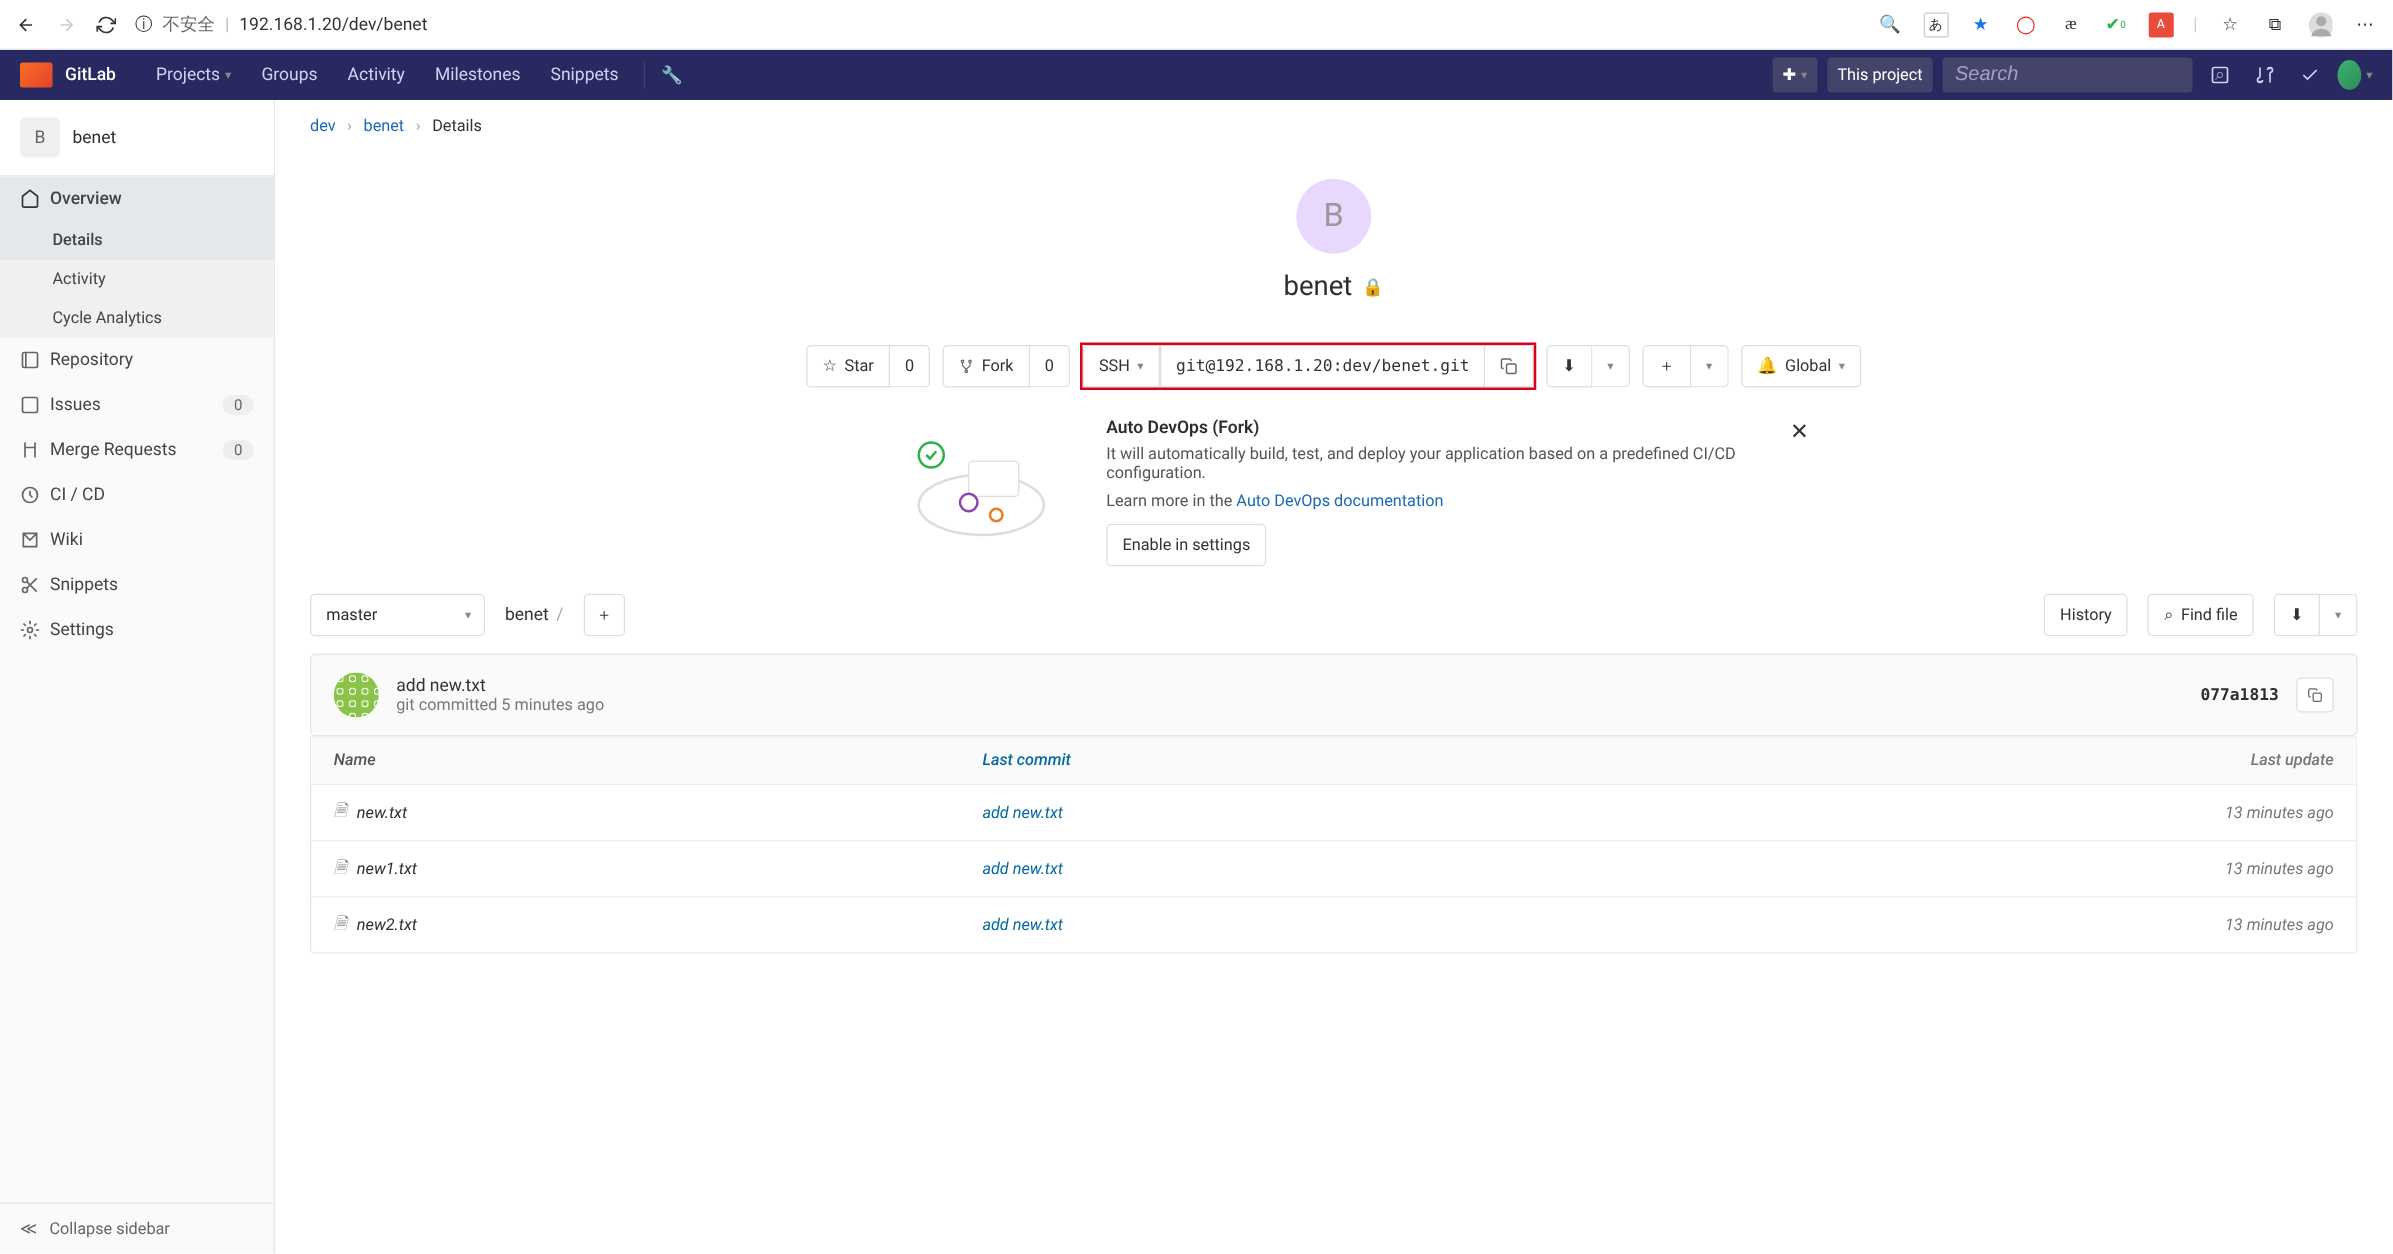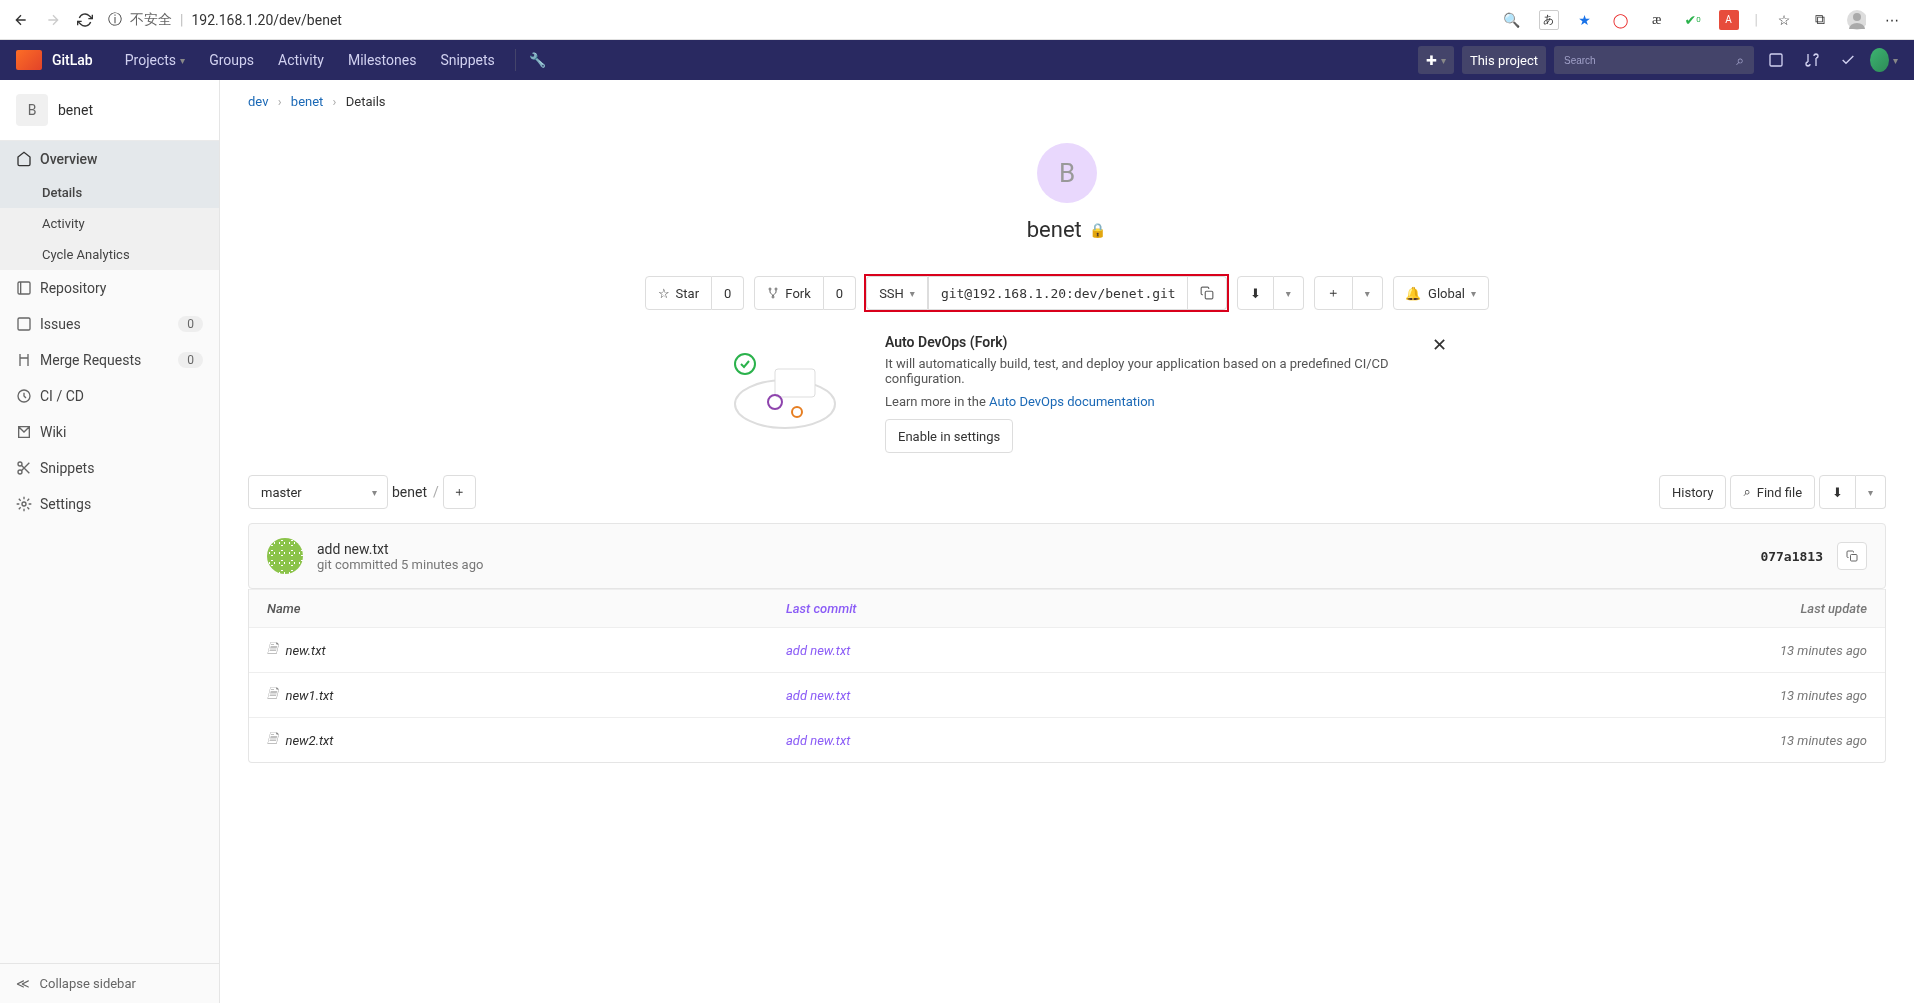--- a/index.html
+++ b/index.html
@@ -17,21 +17,21 @@
 
 
 .gitlab-header { height: 40px; background: #292961; display: flex; align-items: center; padding: 0 16px; color: #fff; font-size: 14px; }
 .gitlab-header .brand { display: flex; align-items: center; gap: 10px; margin-right: 20px; font-weight: 500; }
 .brand-logo { width: 26px; height: 20px; background: linear-gradient(135deg,#fc6d26,#e24329); border-radius: 2px; }
 .gitlab-header .nav-item { padding: 0 12px; height: 40px; display: flex; align-items: center; cursor: pointer; color: #d1d1f0; }
 .gitlab-header .divider { width: 1px; height: 22px; background: #44446a; margin: 0 8px; }
 .gitlab-header .right { margin-left: auto; display: flex; align-items: center; gap: 8px; }
 .header-btn { height: 28px; padding: 0 8px; background: #44446a; border-radius: 3px; display: flex; align-items: center; cursor: pointer; color: #fff; font-size: 13px; }
 .search-box { height: 28px; background: #44446a; border-radius: 3px; display: flex; align-items: center; padding: 0 10px; color: #a0a0c8; width: 200px; }
-.search-box input { background: none; border: none; outline: none; color: #fff; font-size: 10px; flex: 1; }
+.search-box input { background: none; border: none; outline: none; color: #fff; font-size: 16px; flex: 1; font-style: italic; }
 .search-box input::placeholder { color: #a0a0c8; }
 .header-icon { width: 28px; height: 28px; display: flex; align-items: center; justify-content: center; cursor: pointer; color: #d1d1f0; }
 .avatar-small { width: 24px; height: 24px; border-radius: 50%; background: linear-gradient(135deg,#3cb371,#2e8b57); }
 
 
 .page { display: flex; height: calc(100vh - 80px); }
 .sidebar { width: 220px; border-right: 1px solid #e5e5e5; display: flex; flex-direction: column; background: #fafafa; }
 .sidebar-header { display: flex; align-items: center; padding: 14px 16px; gap: 10px; border-bottom: 1px solid #eaeaea; background: #fff; }
 .project-initial { width: 32px; height: 32px; border-radius: 4px; background: #f0f0f0; display: flex; align-items: center; justify-content: center; color: #666; font-size: 14px; }
 .sidebar-nav { flex: 1; overflow: auto; }
@@ -70,38 +70,38 @@
 .stats-bar .stat { color: #555; cursor: pointer; }
 .stats-bar .dashed-btn { border: 1px dashed #ccc; padding: 4px 12px; border-radius: 4px; color: #555; cursor: pointer; }
 
 .autodevops { display: flex; margin: 22px auto; max-width: 760px; padding: 0 28px; gap: 30px; position: relative; }
 .autodevops .illus { width: 140px; height: 100px; position: relative; }
 .autodevops h4 { font-size: 14px; font-weight: 600; margin-bottom: 6px; }
 .autodevops p { font-size: 13px; color: #555; margin-bottom: 8px; }
 .autodevops a { color: #1b69b6; text-decoration: none; }
 .close-x { position: absolute; right: 0; top: 0; cursor: pointer; color: #333; font-size: 18px; }
 
-.file-browser-bar { display: flex; align-items: center; margin: 20px 28px 0; gap: 4px; }
+.file-browser-bar { display: flex; align-items: center; margin: 20px 28px 0; gap: 16px; }
 .file-browser-bar .spacer { flex: 1; }
 .branch-select { border: 1px solid #ddd; border-radius: 4px; padding: 0 30px 0 12px; height: 34px; display: flex; align-items: center; cursor: pointer; min-width: 140px; position: relative; font-size: 13px; }
 .branch-select::after { content: "▾"; position: absolute; right: 10px; font-size: 10px; color: #888; }
 .path-crumb { font-size: 14px; color: #333; display: flex; align-items: center; gap: 6px; }
 
 .commit-box { margin: 14px 28px 0; border: 1px solid #e5e5e5; border-radius: 4px; background: #fafafa; padding: 14px 18px; display: flex; align-items: center; gap: 14px; }
 .commit-avatar { width: 36px; height: 36px; border-radius: 50%; background: radial-gradient(circle,#8bc34a 30%,#fff 31%,#fff 40%,#8bc34a 41%); background-size: 10px 10px; }
 .commit-info { flex: 1; }
 .commit-info .msg { font-size: 14px; color: #333; }
 .commit-info .meta { font-size: 13px; color: #777; }
 .commit-sha { font-family: monospace; font-weight: 600; font-size: 13px; }
 
 .file-table { margin: 0 28px; border: 1px solid #e5e5e5; border-top: none; border-radius: 0 0 4px 4px; font-style: italic; }
 .file-table .row { display: flex; padding: 11px 18px; border-top: 1px solid #eee; font-size: 13px; align-items: center; }
 .file-table .row.header { background: #fafafa; color: #555; font-weight: 500; }
 .file-table .col-name { flex: 1.2; display: flex; align-items: center; gap: 8px; }
-.file-table .col-commit { flex: 1.5; color: #8b5cf6; }
+.file-table .col-commit { flex: 1.5; color: #0369a1; }
 .file-table .col-update { flex: 1; text-align: right; color: #777; }
 .file-ico { color: #888; }
 svg { display: block; }
 </style>
 </head>
 <body>
 
 <div class="browser-bar">
   <div class="nav-icon">
       <svg width="16" height="16" viewBox="0 0 24 24" fill="none" stroke="#333" stroke-width="2">

